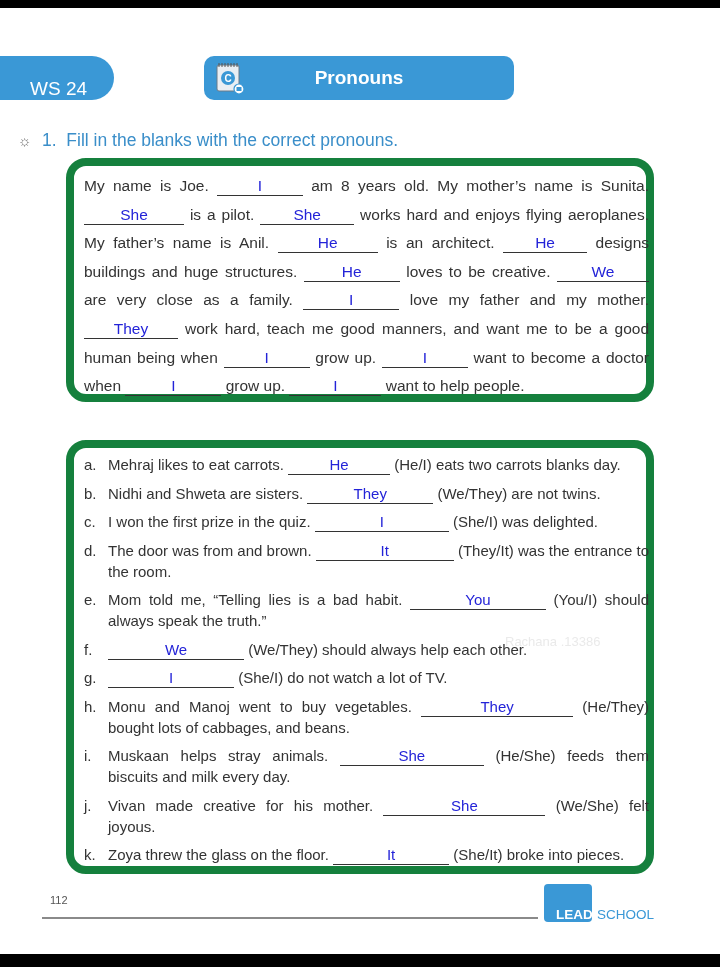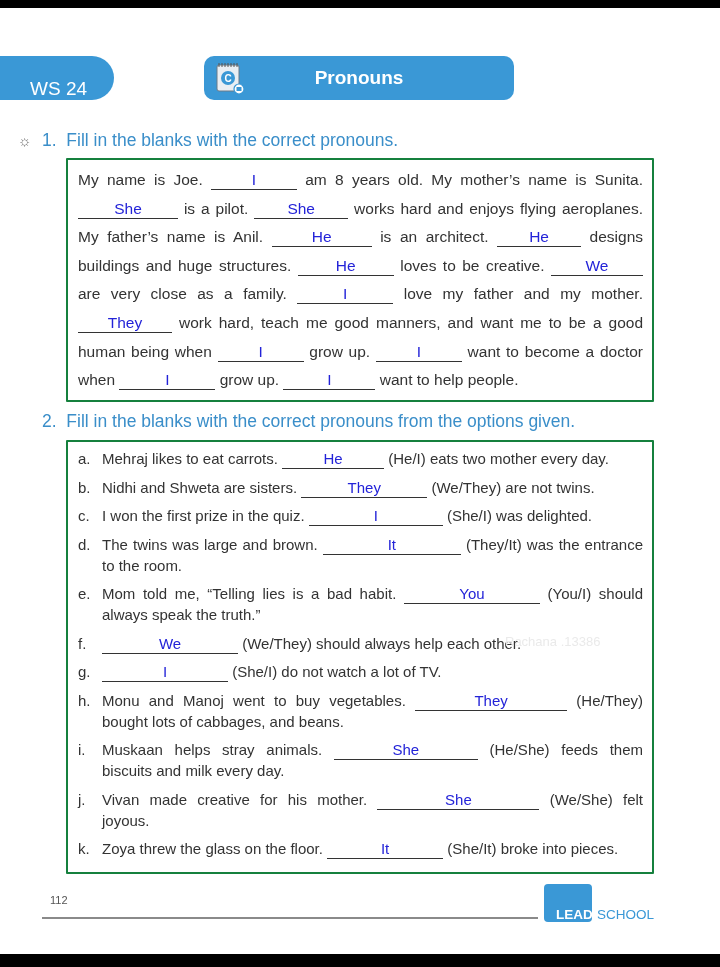--- a/index.html
+++ b/index.html
@@ -10,21 +10,21 @@
              border-radius: 0 22px 22px 0; color: #fff; font-size: 19px; display: flex; align-items: flex-end;
              padding-left: 30px; box-sizing: border-box; }
   .title-pill { position: absolute; left: 204px; top: 48px; width: 310px; height: 44px; background: #3a98d6;
                 border-radius: 10px; color: #fff; font-size: 19px; font-weight: bold; display: flex;
                 align-items: center; justify-content: center; }
   .title-icon { position: absolute; left: 10px; top: 5px; width: 32px; height: 34px; }
   .q-head { position: absolute; color: #3a8ec9; font-size: 17.5px; }
   .q1-head { left: 18px; top: 122px; }
   .q2-head { left: 42px; top: 403px; }
   .bulb { display: inline-block; width: 18px; margin-right: 6px; color: #777; font-size: 15px; }
-  .box { position: absolute; border: 2px solid #15803d; border-radius: 1px; box-sizing: border-box; }
+  .box { position: absolute; border: 8px solid #15803d; border-radius: 20px; box-sizing: border-box; }
   .box1 { left: 66px; top: 150px; width: 588px; height: 244px; }
   .box2 { left: 66px; top: 432px; width: 588px; height: 434px; }
   .para { position: absolute; left: 10px; top: 6px; width: 565px; font-size: 15.5px; color: #333;
           line-height: 28.6px; text-align: justify; }
   .blank { display: inline-block; border-bottom: 1.3px solid #333; text-align: center; color: #2323d8;
            line-height: 18px; height: 18px; vertical-align: baseline; }
   .items { position: absolute; left: 10px; top: 6px; width: 565px; font-size: 15px; color: #333; }
   .item { display: flex; line-height: 21px; margin-bottom: 7.5px; }
   .item .lbl { width: 24px; flex: none; }
   .item .txt { flex: 1; text-align: justify; }
@@ -56,41 +56,38 @@
   </div>
 
   <div class="q-head q1-head">
     <span class="bulb">☼</span><span>1.</span>&nbsp; <span>Fill in the blanks with the correct pronouns.</span>
   </div>
 
   <div class="box box1">
     <div class="para" id="q1para"><span>My name is Joe. </span><span class="blank" style="width: 86px;">I</span><span> am 8 years old. My mother’s name is Sunita. </span><span class="blank" style="width: 100px;">She</span><span> is a pilot. </span><span class="blank" style="width: 94px;">She</span><span> works hard and enjoys flying aeroplanes. </span><span>My father’s name is Anil. </span><span class="blank" style="width: 100px;">He</span><span> is an architect. </span><span class="blank" style="width: 84px;">He</span><span> designs </span><span>buildings and huge structures. </span><span class="blank" style="width: 96px;">He</span><span> loves to be creative. </span><span class="blank" style="width: 92px;">We</span><span> are very close as a family. </span><span class="blank" style="width: 96px;">I</span><span> love my father and my mother. </span><span class="blank" style="width: 94px;">They</span><span> work hard, teach me good manners, and want me to be a good </span><span>human being when </span><span class="blank" style="width: 86px;">I</span><span> grow up. </span><span class="blank" style="width: 86px;">I</span><span> want to become a doctor </span><span>when </span><span class="blank" style="width: 96px;">I</span><span> grow up. </span><span class="blank" style="width: 92px;">I</span><span> want to help people.</span></div>
   </div>
 
-  <div class="q-head q2-head">
-    <span>2.</span>&nbsp; <span>Fill in the blanks with the correct pronouns from the options given.</span>
-  </div>
 
   <div class="box box2">
     <div class="items" id="q2items">
         <div class="item">
           <span class="lbl">a.</span>
-          <span class="txt"><span>Mehraj likes to eat carrots. </span><span class="blank" style="width: 102px;">He</span><span> (He/I) eats two mother every day.</span></span>
+          <span class="txt"><span>Mehraj likes to eat carrots. </span><span class="blank" style="width: 102px;">He</span><span> (He/I) eats two carrots blanks day.</span></span>
         </div>
         <div class="item">
           <span class="lbl">b.</span>
           <span class="txt"><span>Nidhi and Shweta are sisters. </span><span class="blank" style="width: 126px;">They</span><span> (We/They) are not twins.</span></span>
         </div>
         <div class="item">
           <span class="lbl">c.</span>
           <span class="txt"><span>I won the first prize in the quiz. </span><span class="blank" style="width: 134px;">I</span><span> (She/I) was delighted.</span></span>
         </div>
         <div class="item">
           <span class="lbl">d.</span>
-          <span class="txt"><span>The twins was large and brown. </span><span class="blank" style="width: 138px;">It</span><span> (They/It) was the entrance to the room.</span></span>
+          <span class="txt"><span>The door was from and brown. </span><span class="blank" style="width: 138px;">It</span><span> (They/It) was the entrance to the room.</span></span>
         </div>
         <div class="item">
           <span class="lbl">e.</span>
           <span class="txt"><span>Mom told me, “Telling lies is a bad habit. </span><span class="blank" style="width: 136px;">You</span><span> (You/I) should always speak the truth.”</span></span>
         </div>
         <div class="item">
           <span class="lbl">f.</span>
           <span class="txt"><span></span><span class="blank" style="width: 136px;">We</span><span> (We/They) should always help each other.</span></span>
         </div>
         <div class="item">

